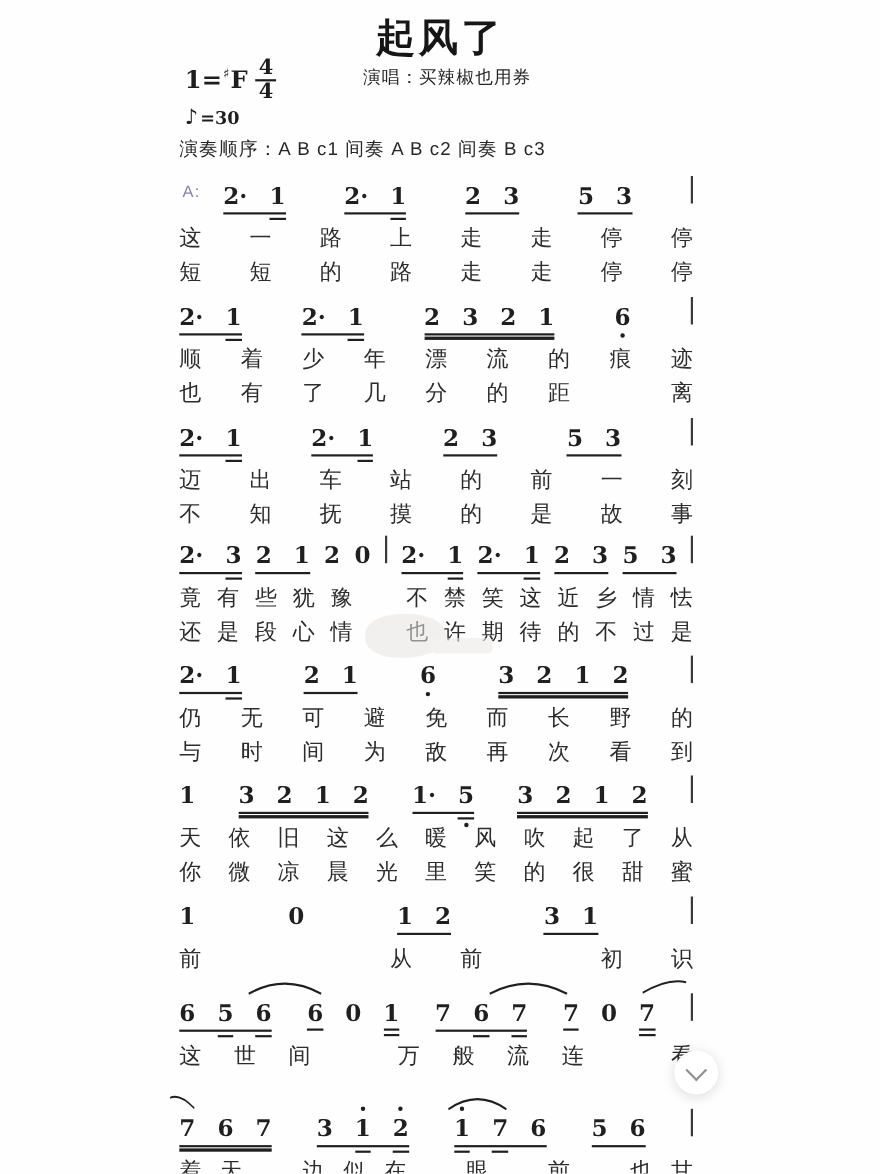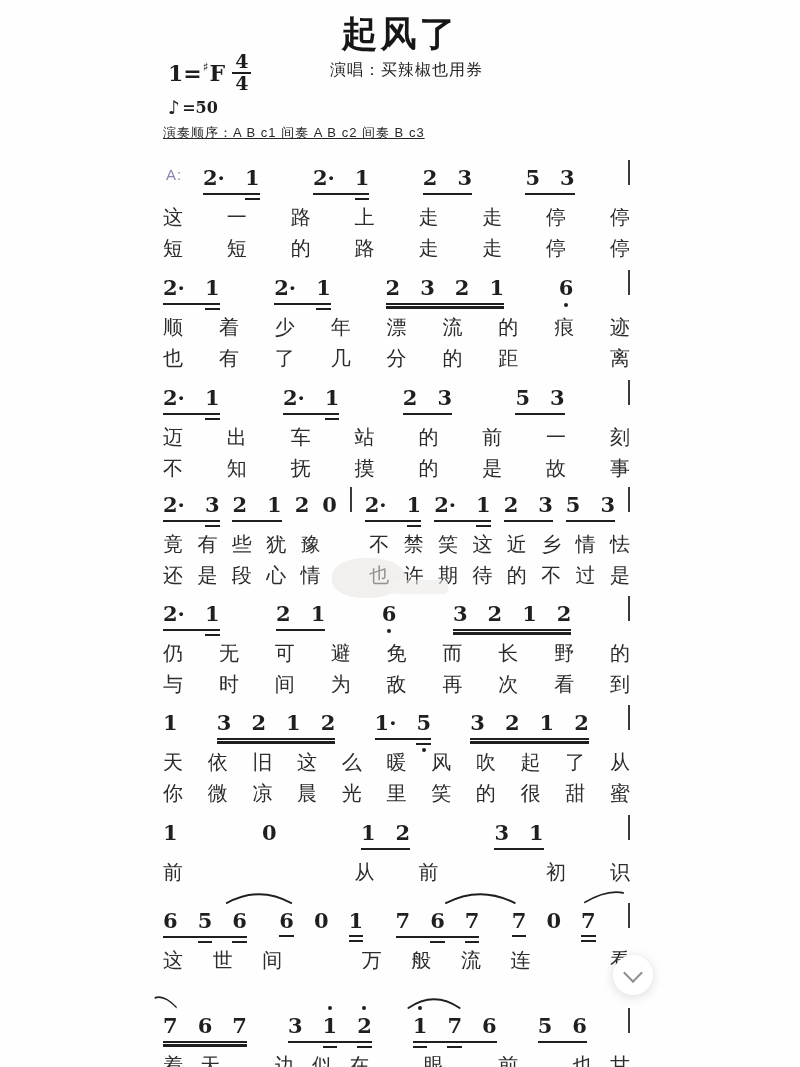--- a/index.html
+++ b/index.html
@@ -12,21 +12,21 @@
           font-family:"DejaVu Serif","Liberation Serif",serif;font-weight:700;font-size:22px;color:#1d1d1d;}
   .keysig sup{font-size:12px;transform:translateY(-6px);margin:0 1px;}
   .frac{display:inline-flex;flex-direction:column;align-items:center;margin-left:7px;
         font-size:19px;line-height:1.05;}
   .frac b{padding:0 3px;}
   .frac b:first-child{border-bottom:2px solid #1d1d1d;}
   .singer{position:absolute;top:60px;left:330px;font-size:16px;color:#262626;letter-spacing:1px;}
   .tempo{position:absolute;top:96px;left:168px;font-size:16px;color:#1d1d1d;
          font-family:"DejaVu Serif","Liberation Serif",serif;font-weight:700;display:flex;align-items:center;}
   .tempo .tnote{font-family:"DejaVu Sans",sans-serif;font-size:19px;margin-right:2px;font-weight:400;}
-  .order{position:absolute;top:124px;left:163px;font-size:13px;color:#272727;letter-spacing:1px;text-decoration:underline;}
+  .order{position:absolute;top:124px;left:163px;font-size:17px;color:#272727;letter-spacing:1px;}
   .seclabel{position:absolute;top:166px;left:166px;font-size:15px;color:#8d81b5;letter-spacing:1px;}
   
   .mline{position:absolute;left:163px;width:467px;}
   .notesrow{display:flex;justify-content:space-between;align-items:baseline;position:relative;}
   .grp{display:inline-flex;gap:20px;position:relative;
        font-family:"DejaVu Serif","Liberation Serif",serif;font-weight:700;font-size:21px;color:#1f1f1f;}
   .grp.u1,.grp.u2{border-bottom:2.5px solid #1f1f1f;padding-bottom:4px;}
   .grp.u2::after{content:"";position:absolute;left:0;right:0;bottom:-5.5px;height:2.5px;background:#1f1f1f;}
   .nt{position:relative;line-height:1.1;}
   .nt i{display:block;position:absolute;background:#1f1f1f;}
@@ -64,21 +64,21 @@
     <span class="frac">
         <b>4</b>
         <b>4</b>
       </span>
   </div>
 
   <div class="singer">演唱：买辣椒也用券</div>
 
   <div class="tempo">
     <span class="tnote">♪</span>
-      <span>=50</span>
+      <span>=30</span>
   </div>
 
   <div class="order">演奏顺序：A B c1 间奏 A B c2 间奏 B c3</div>
 
   <div class="seclabel">A:</div>
 
   <div id="score">
       <div class="mline" style="top: 160px;">
         <div class="notesrow" style="padding-left: 40px;">
           <span class="grp u1">

